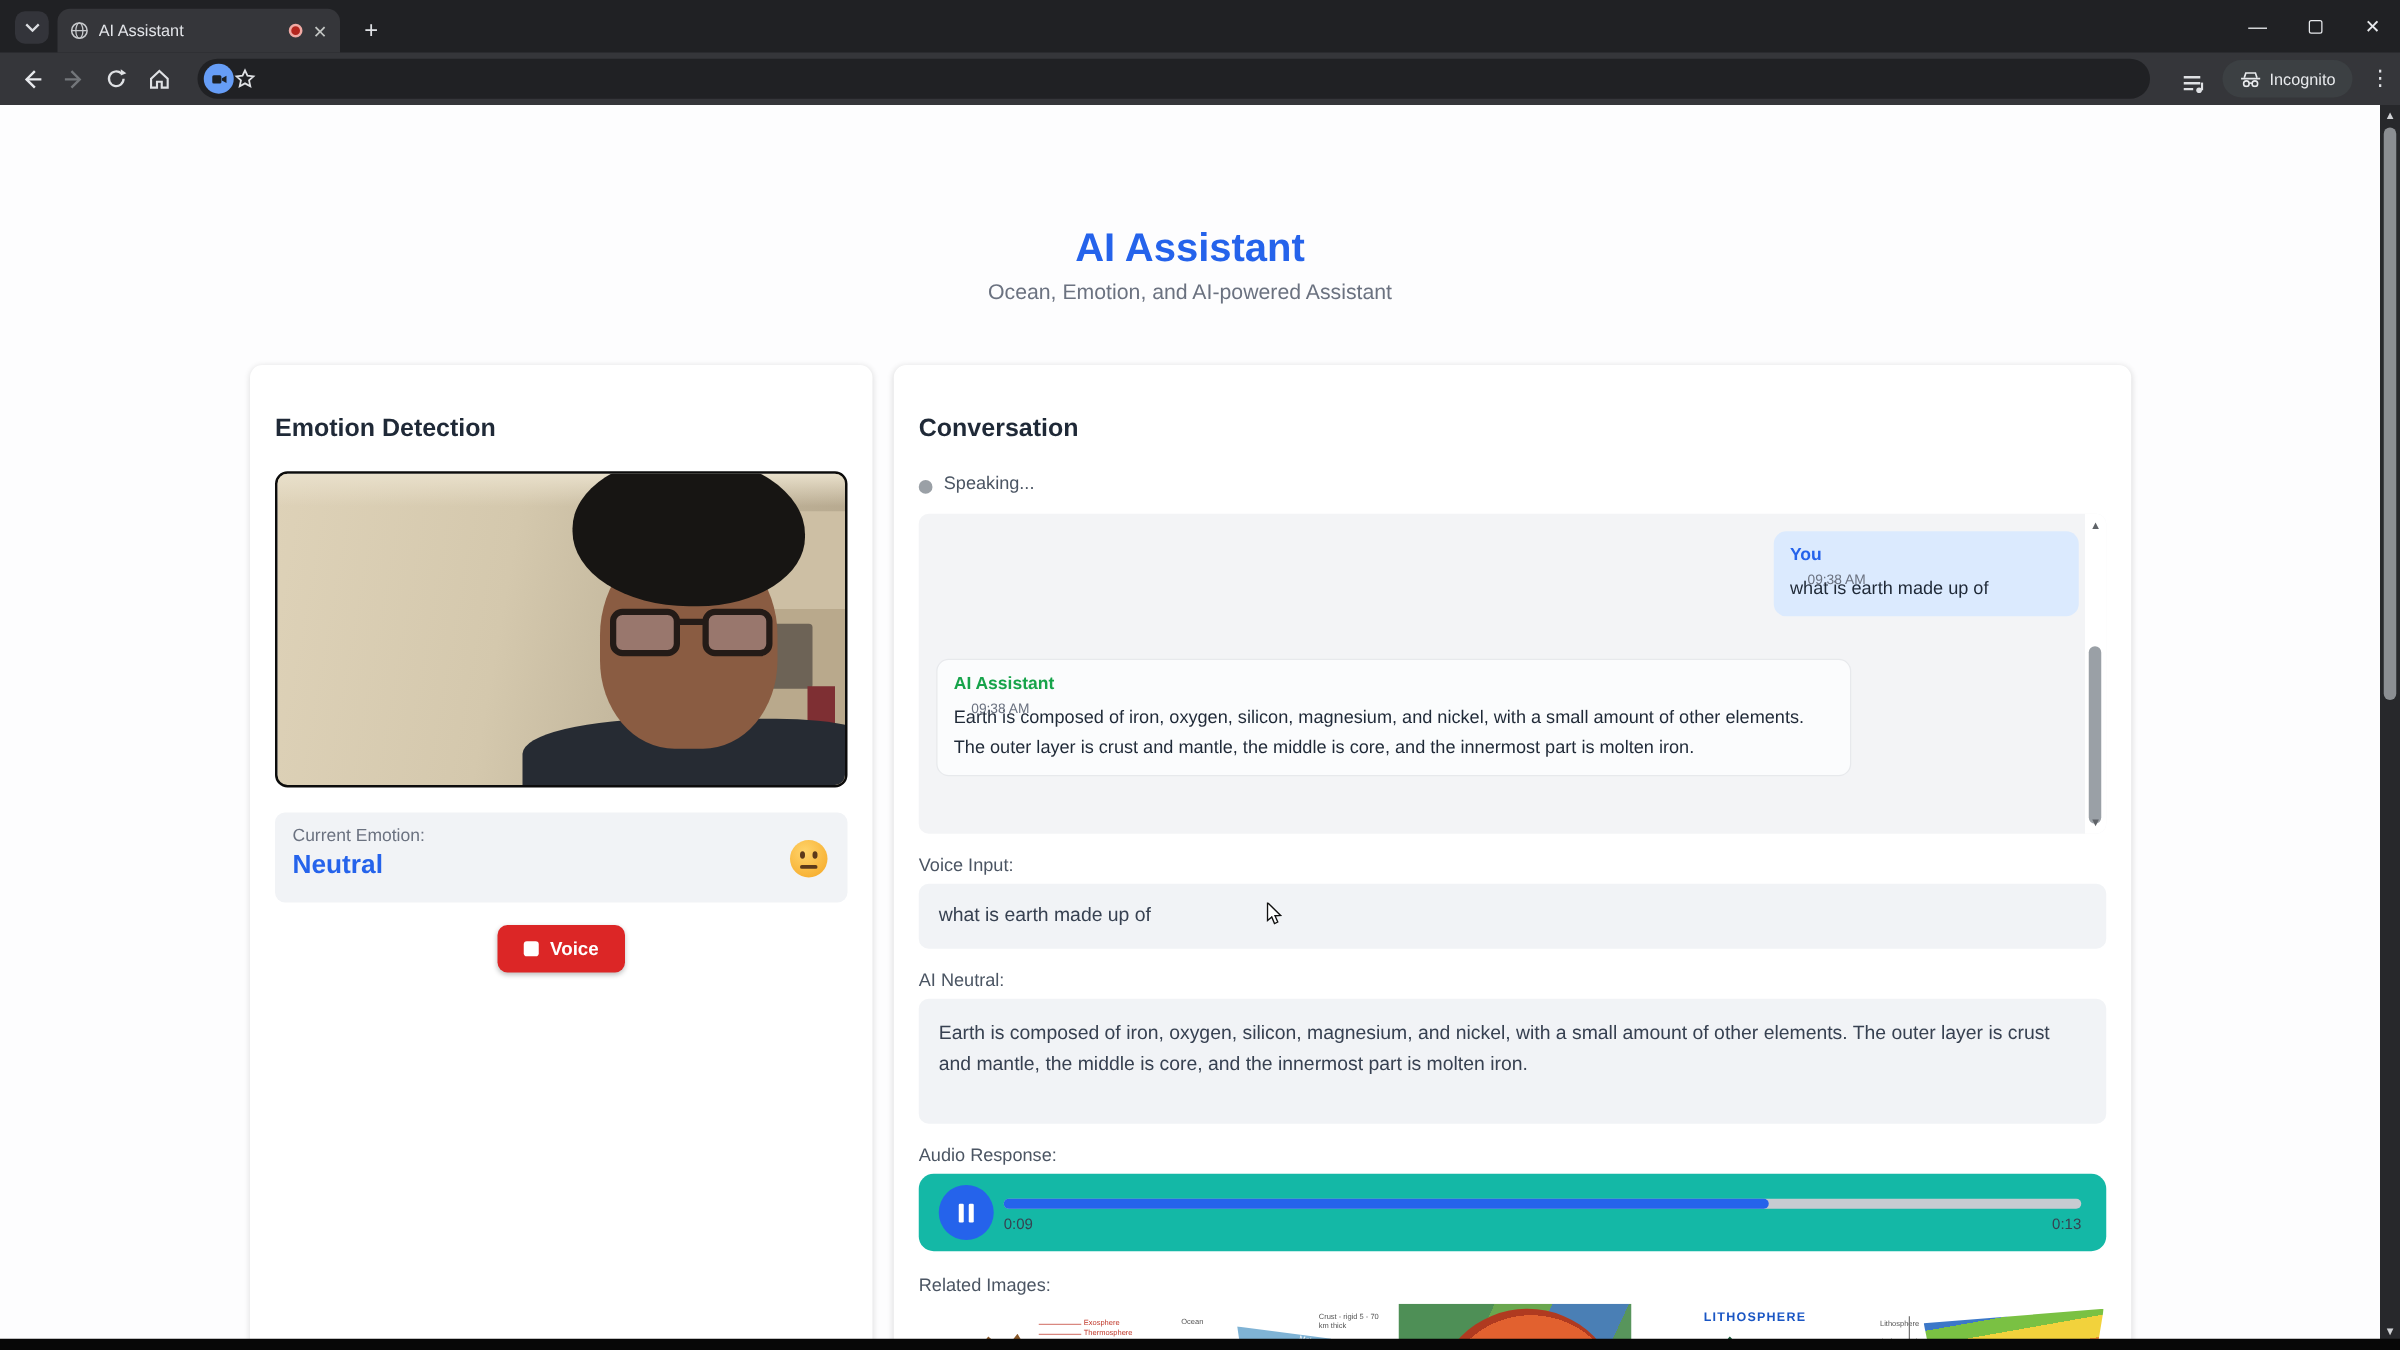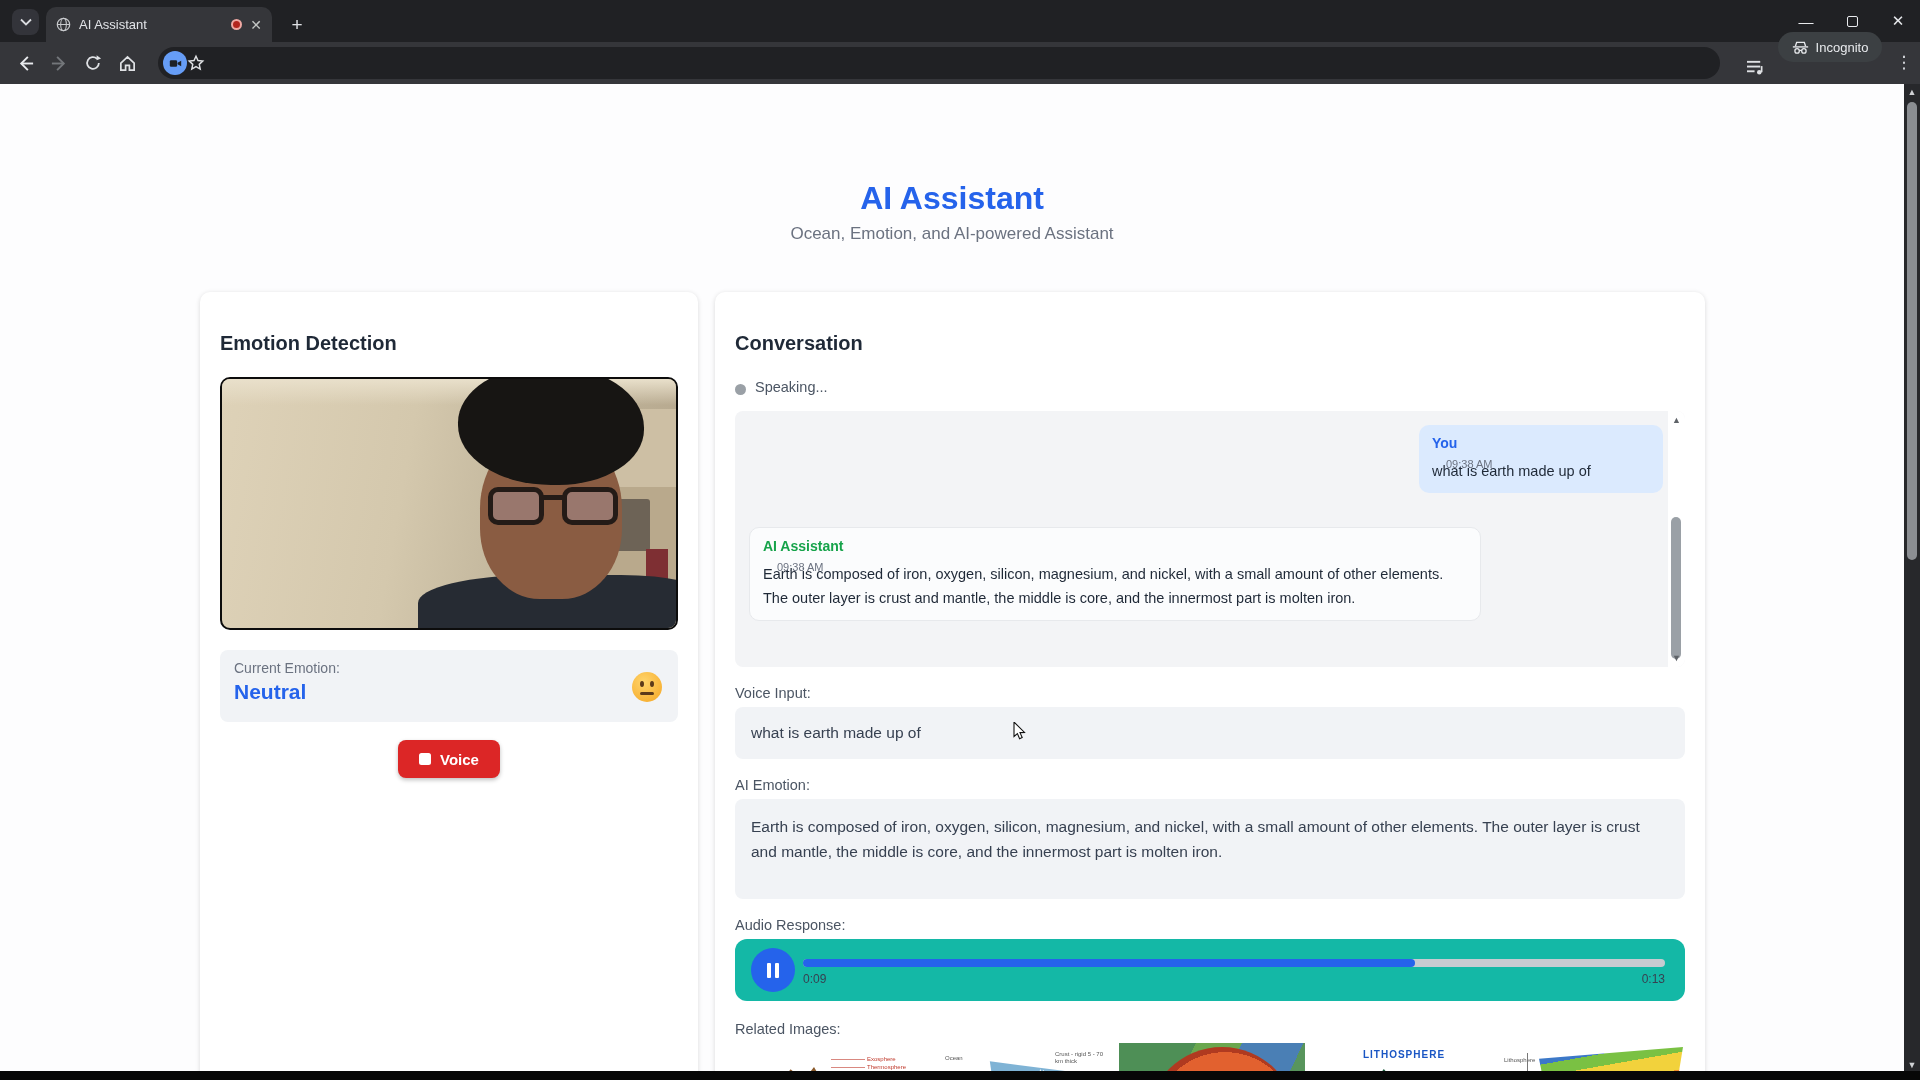--- a/index.html
+++ b/index.html
@@ -23,21 +23,21 @@
 
   #toolbar { position:absolute; left:0; top:42px; width:1920px; height:42px; background:#35363a;
              display:flex; align-items:center; }
   .tb-icon { width:34px; height:34px; display:flex; align-items:center; justify-content:center; flex:0 0 auto; }
   #addressbar { position:absolute; left:158px; top:47px; width:1562px; height:32px; border-radius:16px;
                 background:#202124; display:flex; align-items:center; padding:0 12px 0 5px; }
   #cam-badge { width:24px; height:24px; border-radius:50%; background:#669df6; display:flex;
                align-items:center; justify-content:center; }
   #url-text { color:#e8eaed; font-size:14px; margin-left:11px; flex:1; }
   #media-btn { position:absolute; left:1738px; top:50px; }
-  #incog-pill { position:absolute; left:1778px; top:32px; width:104px; height:30px; border-radius:15px;
+  #incog-pill { position:absolute; left:1778px; top:48px; width:104px; height:30px; border-radius:15px;
                 background:#3c4043; display:flex; align-items:center; justify-content:center; gap:7px;
                 color:#e8eaed; font-size:13px; }
   #kebab-btn { position:absolute; left:1892px; top:49px; width:24px; height:28px; color:#dfe1e5;
                font-size:17px; text-align:center; line-height:28px; }
 
   
   #viewport { position:absolute; left:0; top:84px; width:1904px; height:996px; background:#fdfdfe; }
   #page-scrollbar { position:absolute; left:1904px; top:84px; width:16px; height:996px; background:#27282b; }
   #page-scroll-thumb { position:absolute; left:3px; top:18px; width:10px; height:458px;
                        background:#8b8e92; border-radius:5px; }
@@ -325,21 +325,21 @@
     </div>
 
     <div class="field-label">Voice Input:</div>
     <div class="gray-box" id="voice-box">
       <span>what is earth made up of</span>
       <svg id="cursor" width="14" height="20" viewBox="0 0 14 20">
         <polygon points="1,0 1,14.5 4.4,11.6 6.6,16.8 9.2,15.6 7,10.6 11.5,10.4" fill="#fff" stroke="#111" stroke-width="1.1"></polygon>
       </svg>
     </div>
 
-    <div class="field-label">AI Emotion:</div>
+    <div class="field-label">AI Neutral:</div>
     <div class="gray-box" id="resp-box">
       <span>Earth is composed of iron, oxygen, silicon, magnesium, and nickel, with a small amount of other elements. The outer layer is crust and mantle, the middle is core, and the innermost part is molten iron.</span>
     </div>
 
     <div class="field-label">Audio Response:</div>
     <div id="player">
       <div id="play-btn">
         <span class="bar"></span>
         <span class="bar"></span>
       </div>

